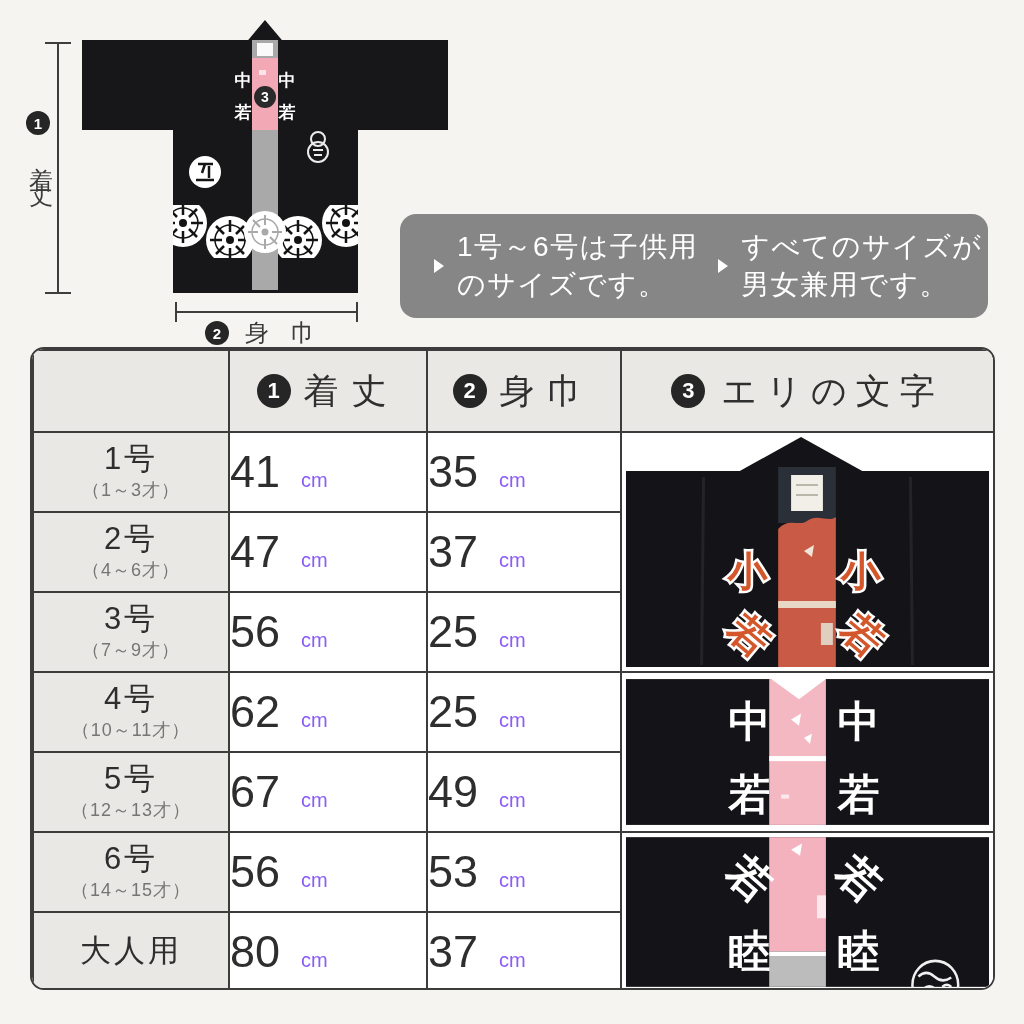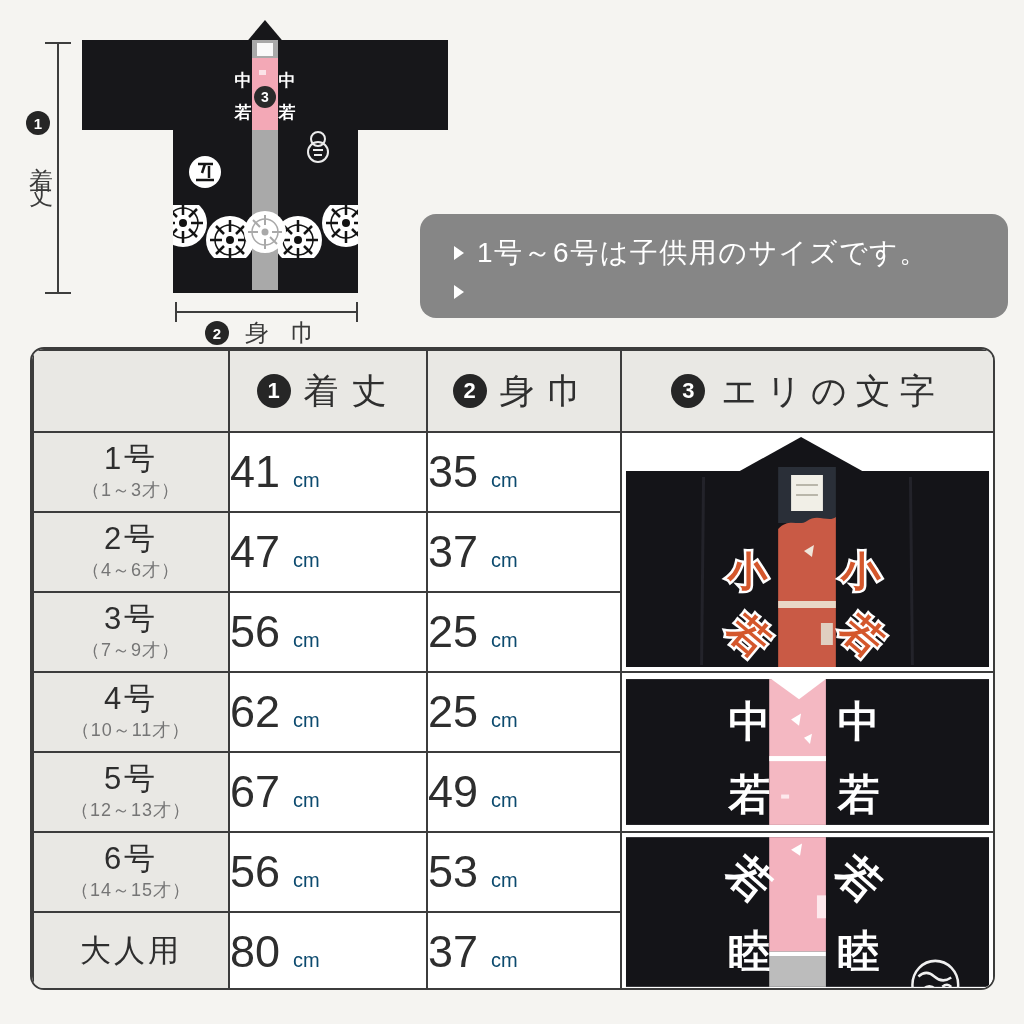--- a/index.html
+++ b/index.html
@@ -25,23 +25,23 @@
     writing-mode:vertical-rl;text-orientation:upright;
     font-size:24px;letter-spacing:16px;color:#3a3a3a;
   }
   .width-label-row{
     position:absolute;left:205px;top:317px;
     display:flex;align-items:center;gap:16px;
   }
   .width-label{font-size:24px;letter-spacing:22px;color:#3a3a3a;}
   
   .note-box{
-    position:absolute;left:420px;top:214px;width:588px;height:104px;
+    position:absolute;left:400px;top:214px;width:588px;height:104px;
     background:#868686;border-radius:16px;
-    display:flex;flex-direction:column;justify-content:center;gap:13px;
+    display:flex;flex-direction:row;justify-content:center;gap:13px;
     padding-left:34px;box-sizing:border-box;
   }
   .note-line{display:flex;align-items:center;color:#fff;font-size:28px;letter-spacing:1.5px;}
   .tri{
     width:0;height:0;margin-right:13px;
     border-left:10px solid #fff;border-top:7px solid transparent;border-bottom:7px solid transparent;
   }
   
   .table-wrap{
     position:absolute;left:30px;top:347px;width:965px;height:643px;
@@ -60,21 +60,21 @@
   .htext.tight{letter-spacing:9px;margin-left:16px;}
   td.labelcell{background:#e9e8e4;}
   .lblflex{display:flex;flex-direction:column;align-items:center;justify-content:center;height:100%;}
   .size-main{font-size:31px;color:#2e2e2e;letter-spacing:3px;line-height:1.1;}
   .size-age{font-size:18px;color:#757575;letter-spacing:1px;margin-top:2px;}
   td.valcell{background:#fff;}
   .valflex{display:flex;align-items:baseline;justify-content:flex-start;height:100%;padding-top:0;}
   .valflex{align-items:center;}
   .vinner{display:flex;align-items:baseline;}
   .num{font-size:45px;color:#2e2e2e;}
-  .unit{font-size:20px;color:#0c4a6e;margin-left:13px;}
+  .unit{font-size:20px;color:#8b5cf6;margin-left:21px;}
   td.photocell{background:#fff;padding:0;}
   td.photocell svg{display:block;width:100%;height:100%;}
 </style>
 </head>
 <body>
 
 <svg class="diagram-svg" width="460" height="345" viewBox="0 0 460 345">
   <defs>
     <g id="wheel">
       <circle r="24" fill="#ffffff"></circle>
@@ -173,20 +173,21 @@
   <span class="width-label">身巾</span>
 </div>
 
 <div class="note-box">
   <div class="note-line">
     <span class="tri"></span>
     <span>1号～6号は子供用のサイズです。</span>
   </div>
   <div class="note-line">
     <span class="tri"></span>
+    <span>すべてのサイズが男女兼用です。</span>
   </div>
 </div>
 
 <div class="table-wrap">
 <table class="size">
   <colgroup>
         <col style="width:196px">
         <col style="width:198px">
         <col style="width:194px">
         <col style="width:373px">

